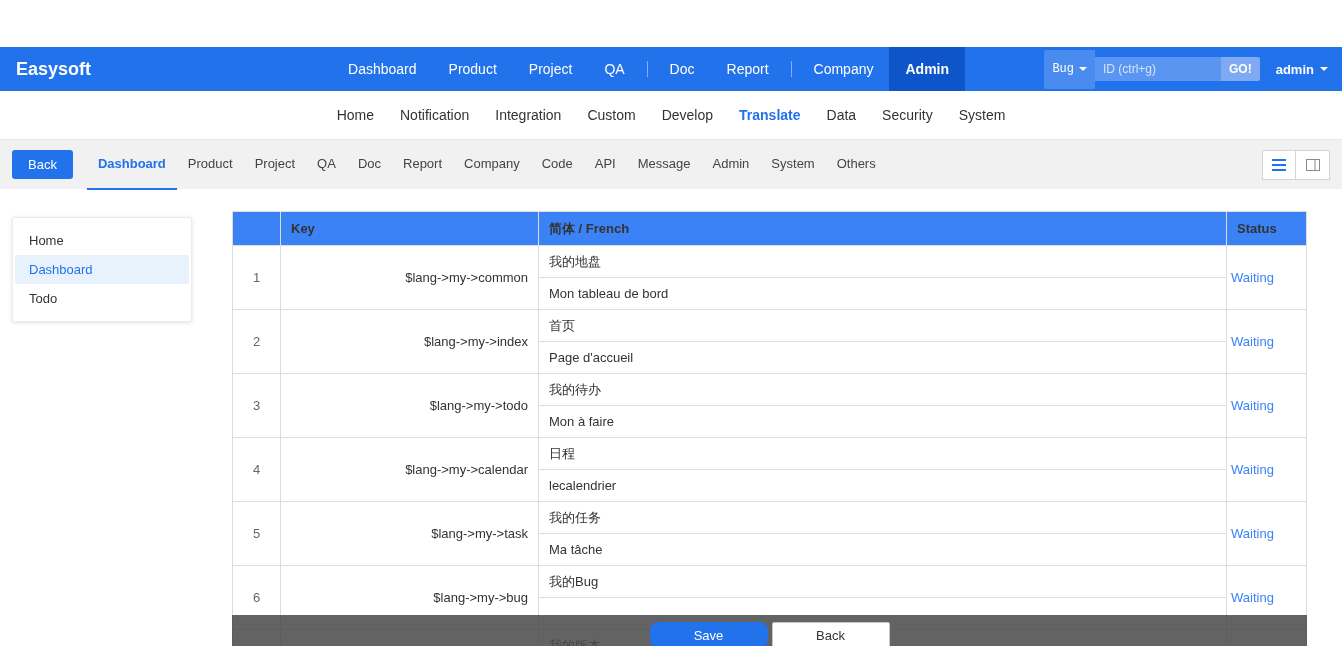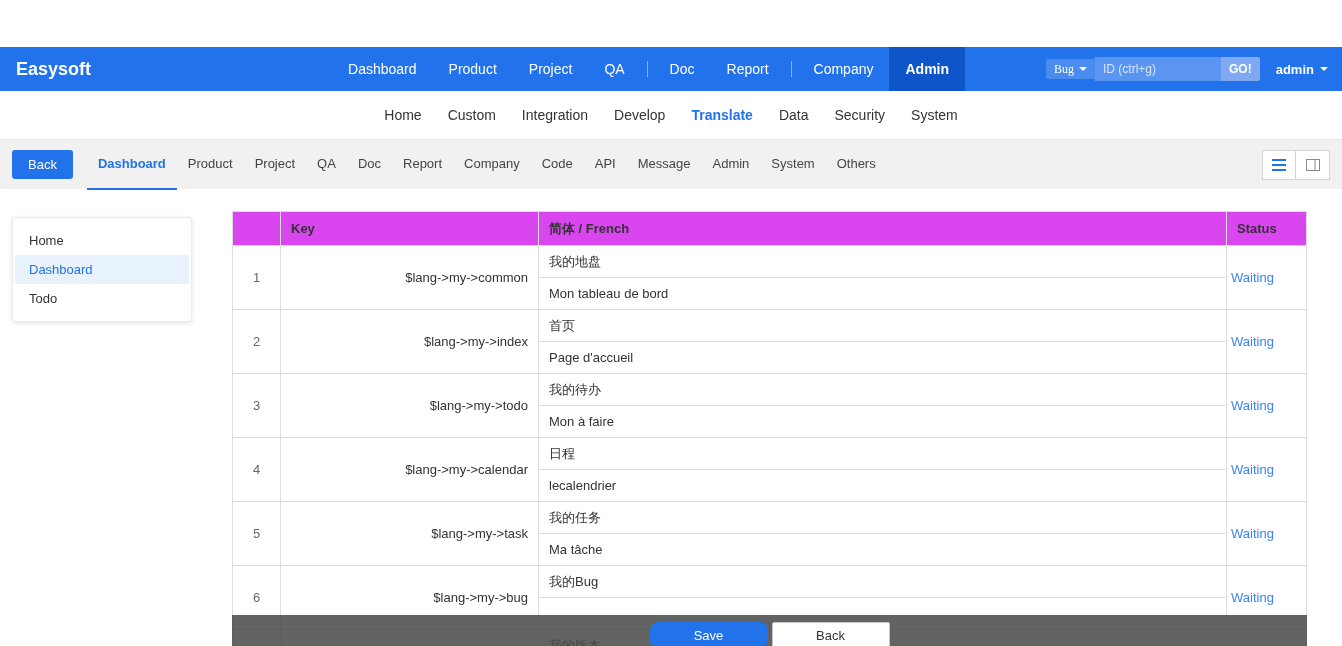--- a/index.html
+++ b/index.html
@@ -9,21 +9,21 @@
 
   
   .topbar { height:44px; background:var(--primary); color:#fff; display:flex; align-items:center;margin-top:47px; }
   .brand { font-size:18px; font-weight:bold; padding:0 16px; cursor:pointer; }
   .topnav { display:flex; align-items:center; height:100%; margin-left:225px; }
   .topnav-item { padding:0 16px; height:44px; line-height:44px; font-size:14px; cursor:pointer; white-space:nowrap; }
   .topnav-item.active { background:#0d55c8; font-weight:bold; }
   .topnav-divider { width:1px; height:16px; background:rgba(255,255,255,.45); margin:0 6px; display:inline-block; }
   .topbar-right { margin-left:auto; display:flex; align-items:center; padding-right:14px; }
   .search-group { display:flex; align-items:center; }
-  .type-btn { background:#4a8bf0; border:none; color:#fff; height:20px; padding:0 8px; font-size:12px; display:flex; align-items:center; gap:5px; border-radius:2px 0 0 2px; cursor:pointer; font-family:Liberation Serif, serif; }
+  .type-btn { background:#4a8bf0; border:none; color:#fff; height:39px; padding:0 8px; font-size:12px; display:flex; align-items:center; gap:5px; border-radius:2px 0 0 2px; cursor:pointer; font-family:Liberation Mono, monospace; }
   .id-input { height:24px; width:126px; border:none; background:rgba(255,255,255,.25); color:#fff; padding:0 8px; font-size:12px; font-family:inherit; outline:none; }
   .id-input::placeholder { color:rgba(255,255,255,.75); }
   .go-btn { background:#7fa9f3; border:none; color:#fff; height:24px; padding:0 8px; font-size:12px; font-weight:bold; border-radius:0 2px 2px 0; cursor:pointer; font-family:inherit; }
   .user-menu { display:flex; align-items:center; gap:6px; margin-left:16px; font-size:13px; font-weight:bold; cursor:pointer; }
   .caret { width:0; height:0; border-left:4px solid transparent; border-right:4px solid transparent; border-top:4px solid currentColor; display:inline-block; }
 
   
   .subnav { height:48px; background:#fff; display:flex; align-items:center; justify-content:center; }
   .subnav-item { padding:0 13px; font-size:14px; color:#333; cursor:pointer; height:48px; line-height:48px; }
   .subnav-item.active { color:var(--primary); font-weight:bold; }
@@ -40,21 +40,21 @@
 
   
   .content { position:relative; height:470px; background:#fff; }
   .sidebar { position:absolute; left:12px; top:6px; width:180px; background:#fff; border:1px solid #ececec; border-radius:3px; box-shadow:0 1px 4px rgba(0,0,0,.12); padding:8px 0; }
   .side-item { padding:7px 14px; font-size:13px; color:#333; cursor:pointer; margin:0 2px; border-radius:2px; }
   .side-item.active { background:#e8f2fd; color:var(--primary); }
 
   .table-wrap { margin:22px 35px 0 232px; position:relative; max-height:446px; overflow:hidden; }
   .translate-table { width:100%; border-collapse:collapse; background:#fff; font-size:13px; }
   .translate-table th, .translate-table td { border:1px solid #ddd; }
-  .translate-table th { height:34px; padding:0 10px; text-align:left; font-weight:bold; color:#333; background:#d946ef; }
+  .translate-table th { height:34px; padding:0 10px; text-align:left; font-weight:bold; color:#333; background:#3b82f6; }
   td.col-index { text-align:center; color:#666; }
   td.col-key { text-align:right; padding:0 10px; color:#333; }
   td.col-zh, td.col-fr { height:32px; padding:0 10px; color:#333;margin-top:24px; }
   td.col-status { padding:0 4px; color:#3b82f6; }
   .w-index { width:48px; } .w-key { width:258px; } .w-status { width:80px; }
 
   .action-bar { position:absolute; left:0; right:0; bottom:2px; height:40px; background:rgba(72,72,72,.85); display:flex; align-items:center; justify-content:center; gap:4px; }
   .btn-save { width:118px; height:26px; background:var(--primary); color:#fff; border:1px solid var(--primary); border-radius:8px; font-size:13px; cursor:pointer; font-family:inherit; }
   .btn-back { width:118px; height:26px; background:#fff; color:#333; border:1px solid #c5c5c5; border-radius:2px; font-size:13px; cursor:pointer; font-family:inherit; }
 
@@ -100,22 +100,23 @@
     </div>
     <div class="user-menu">
       <span>admin</span>
       <span class="caret"></span>
     </div>
   </div>
 </header>
 
 <nav class="subnav">
     <div class="subnav-item">Home</div>
+    <div class="subnav-item">Notification</div>
+    <div class="subnav-item">Integration</div>
     <div class="subnav-item">Custom</div>
-    <div class="subnav-item">Integration</div>
     <div class="subnav-item">Develop</div>
     <div class="subnav-item active">Translate</div>
     <div class="subnav-item">Data</div>
     <div class="subnav-item">Security</div>
     <div class="subnav-item">System</div>
   </nav>
 
 <div class="toolbar">
   <button class="back-btn">Back</button>
   <div class="tabs">

